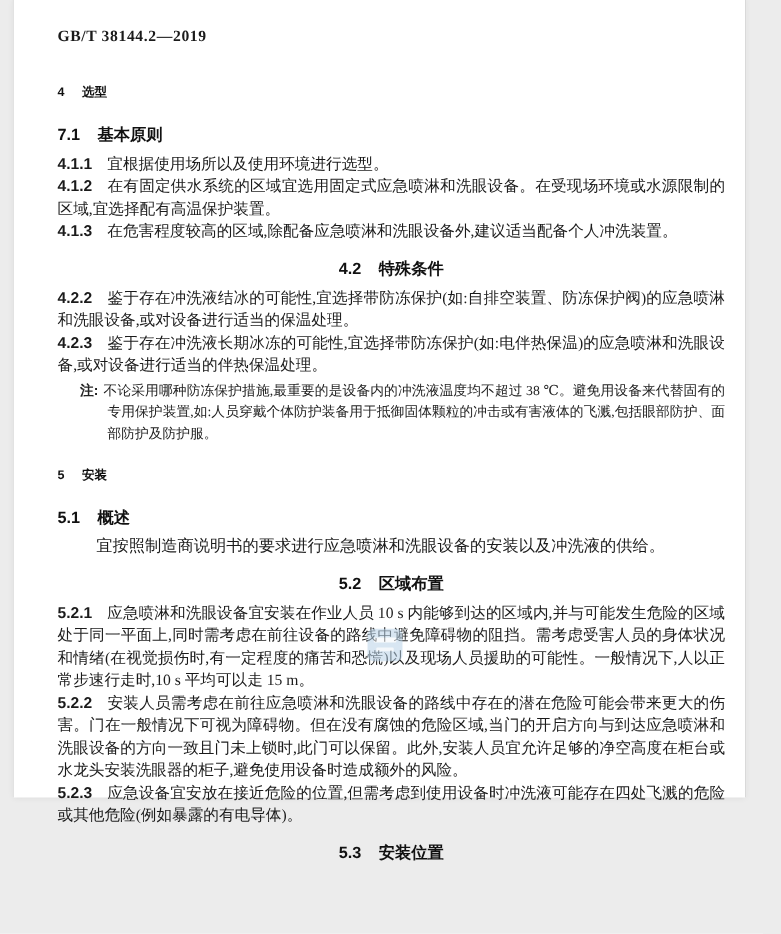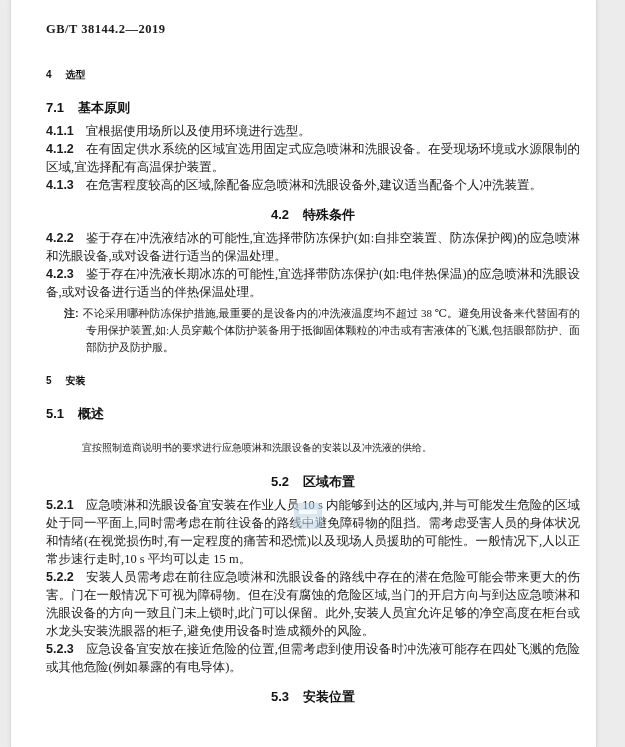--- a/index.html
+++ b/index.html
@@ -3,21 +3,21 @@
 <meta charset="utf-8">
 <style>
   html,body{margin:0;padding:0;}
   body{
     width:625px;height:747px;overflow:hidden;position:relative;
     background:#ececec;
     font-family:"Liberation Serif","DejaVu Serif",serif;
     color:#1b1b1b;
   }
   .page{
-    position:absolute;left:10px;top:0;width:585px;height:747px;
+    position:absolute;left:10px;top:0;width:585px;height:638px;
     background:#ffffff;
     border-left:1px solid #d9d9d9;border-right:1px solid #d9d9d9;
     box-shadow:0 0 5px rgba(0,0,0,0.07);
   }
   .content{padding:20px 16px 0 35px;}
   .doc-header{
     font-family:"Liberation Serif","DejaVu Serif",serif;
     font-weight:bold;font-size:12.5px;line-height:18px;
     margin-bottom:28px;letter-spacing:0.5px;
   }
@@ -33,21 +33,21 @@
   .mt-big{margin-top:16px;}
   .clause{
     margin:0;font-size:12.5px;line-height:18px;
     text-align:justify;text-justify:inter-ideograph;
   }
   .clause .cnum{
     font-family:Liberation Sans, sans-serif;
     font-weight:bold;margin-right:12px;white-space:nowrap;
   }
   .para{
-    margin:16px;font-size:10px;line-height:18px;
+    margin:5px;font-size:13px;line-height:18px;
     text-indent:2em;text-align:justify;
   }
   .note{
     margin:4px 0 0 0;font-size:11px;line-height:17px;
     padding-left:40px;text-indent:-22px;
     text-align:justify;color:#222;
   }
   .note .note-label{
     font-family:"Liberation Sans","DejaVu Sans",sans-serif;
     font-weight:bold;margin-right:4px;

